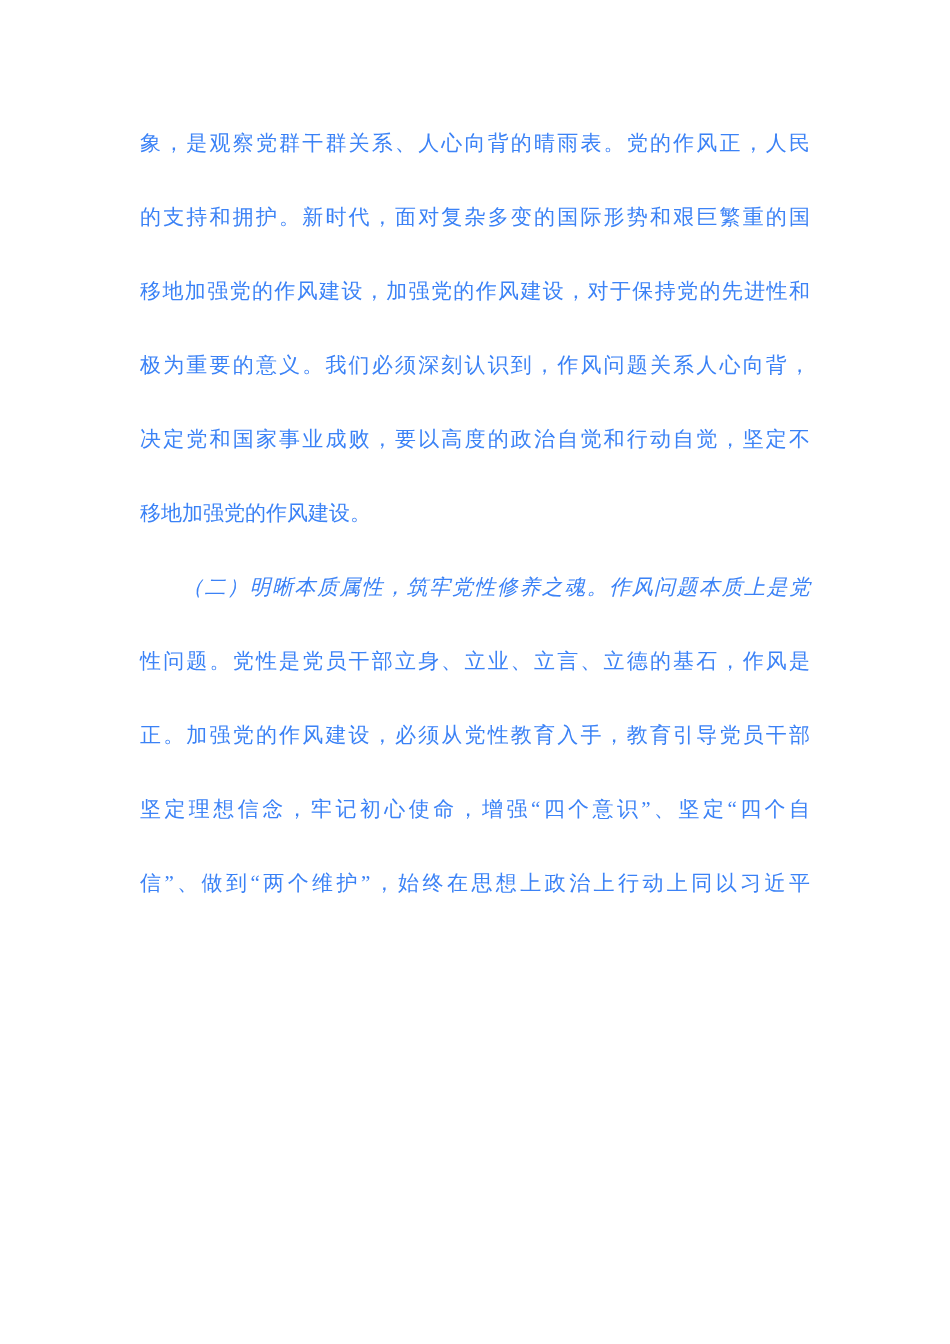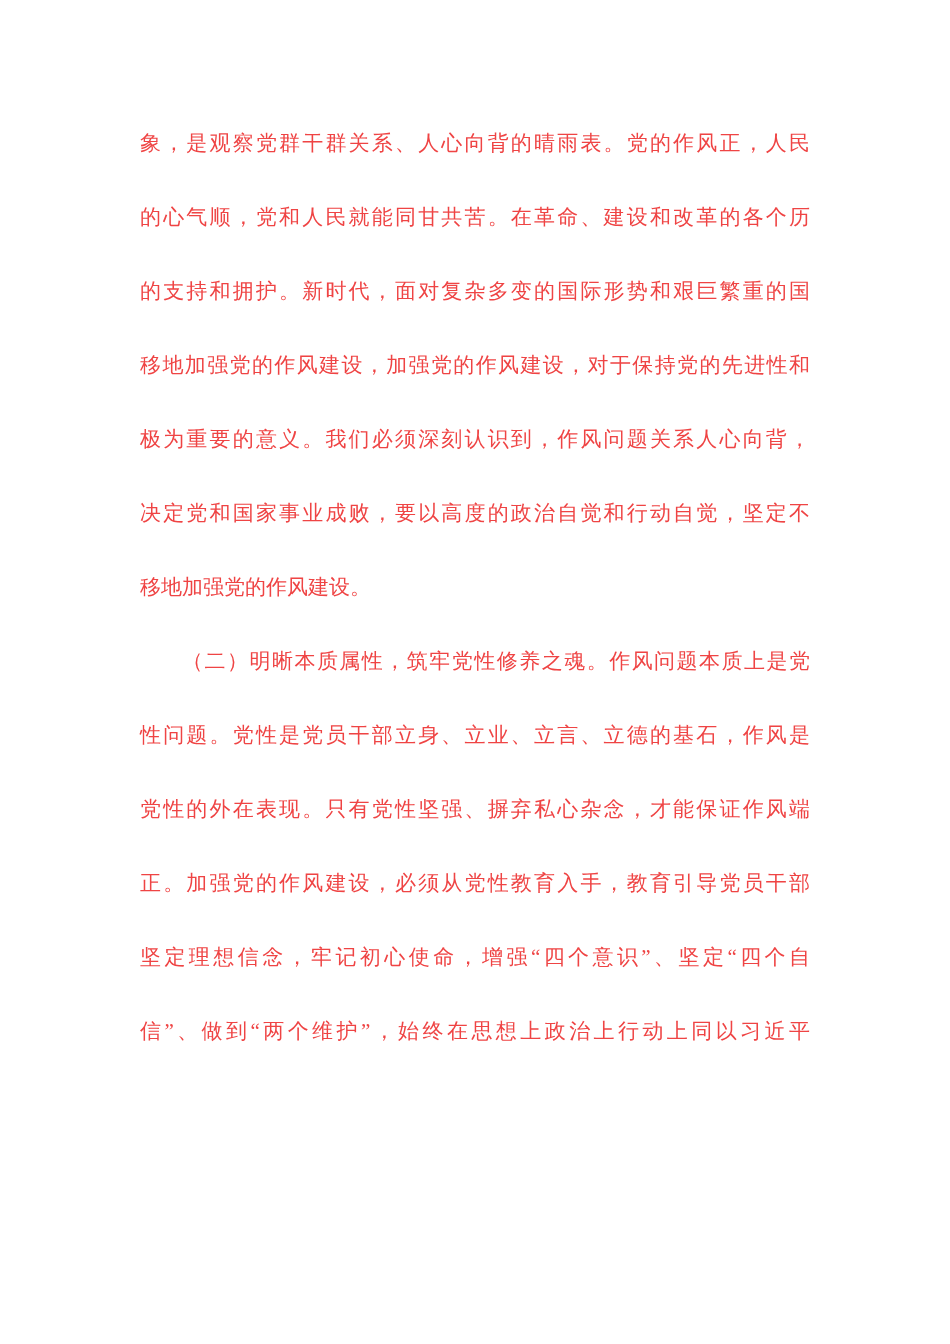--- a/index.html
+++ b/index.html
@@ -18,44 +18,43 @@
     position: absolute;
     left: 140px;
     top: 106px;
     width: 670px;
   }
   .line {
     font-family: "Liberation Serif", "DejaVu Serif", serif;
     font-size: 21px;
     height: 74px;
     line-height: 74px;
-    color: #ef4444;
+    color: #3b82f6;
     letter-spacing: 0;
   }
   .line.justify {
     text-align: justify;
     text-align-last: justify;
     text-justify: inter-character;
   }
   .line.indent {
     text-indent: 42px;
+    font-style: italic;
   }
 </style>
 </head>
 <body>
 
 <div class="page">
   <div class="doc-body" style="color: rgb(28, 28, 28);">
       <div class="line justify">象，是观察党群干群关系、人心向背的晴雨表。党的作风正，人民</div>
-      <div class="line justify">的心气顺，党和人民就能同甘共苦。在革命、建设和改革的各个历</div>
       <div class="line justify">的支持和拥护。新时代，面对复杂多变的国际形势和艰巨繁重的国</div>
       <div class="line justify">移地加强党的作风建设，加强党的作风建设，对于保持党的先进性和</div>
       <div class="line justify">极为重要的意义。我们必须深刻认识到，作风问题关系人心向背，</div>
       <div class="line justify">决定党和国家事业成败，要以高度的政治自觉和行动自觉，坚定不</div>
       <div class="line">移地加强党的作风建设。</div>
       <div class="line justify indent">（二）明晰本质属性，筑牢党性修养之魂。作风问题本质上是党</div>
       <div class="line justify">性问题。党性是党员干部立身、立业、立言、立德的基石，作风是</div>
-      <div class="line justify">党性的外在表现。只有党性坚强、摒弃私心杂念，才能保证作风端</div>
       <div class="line justify">正。加强党的作风建设，必须从党性教育入手，教育引导党员干部</div>
       <div class="line justify">坚定理想信念，牢记初心使命，增强“四个意识”、坚定“四个自</div>
       <div class="line justify">信”、做到“两个维护”，始终在思想上政治上行动上同以习近平</div>
     </div>
 </div>
 
 </body></html>

